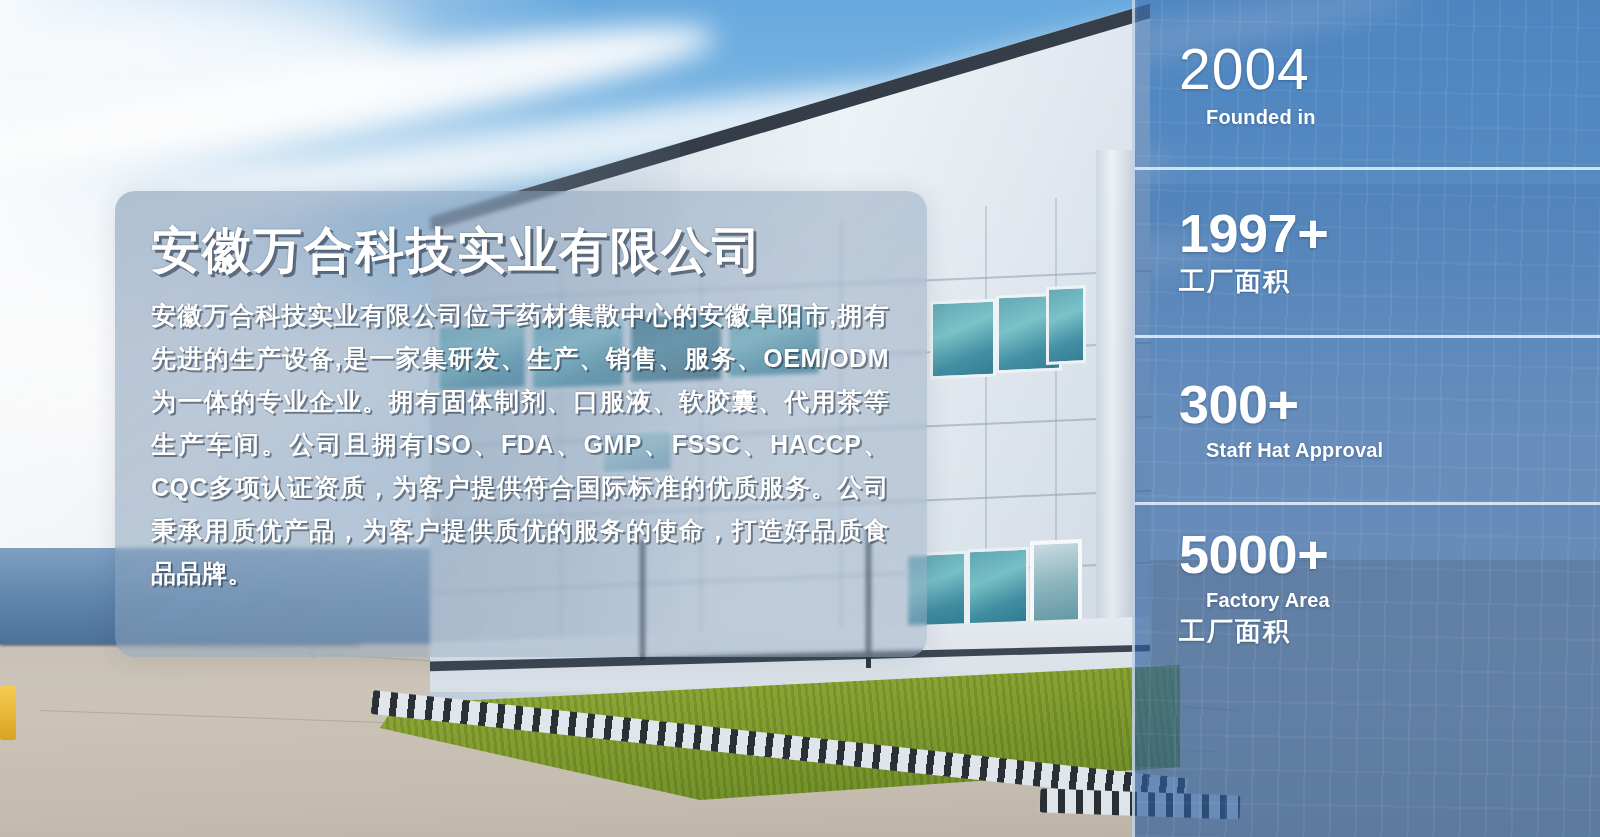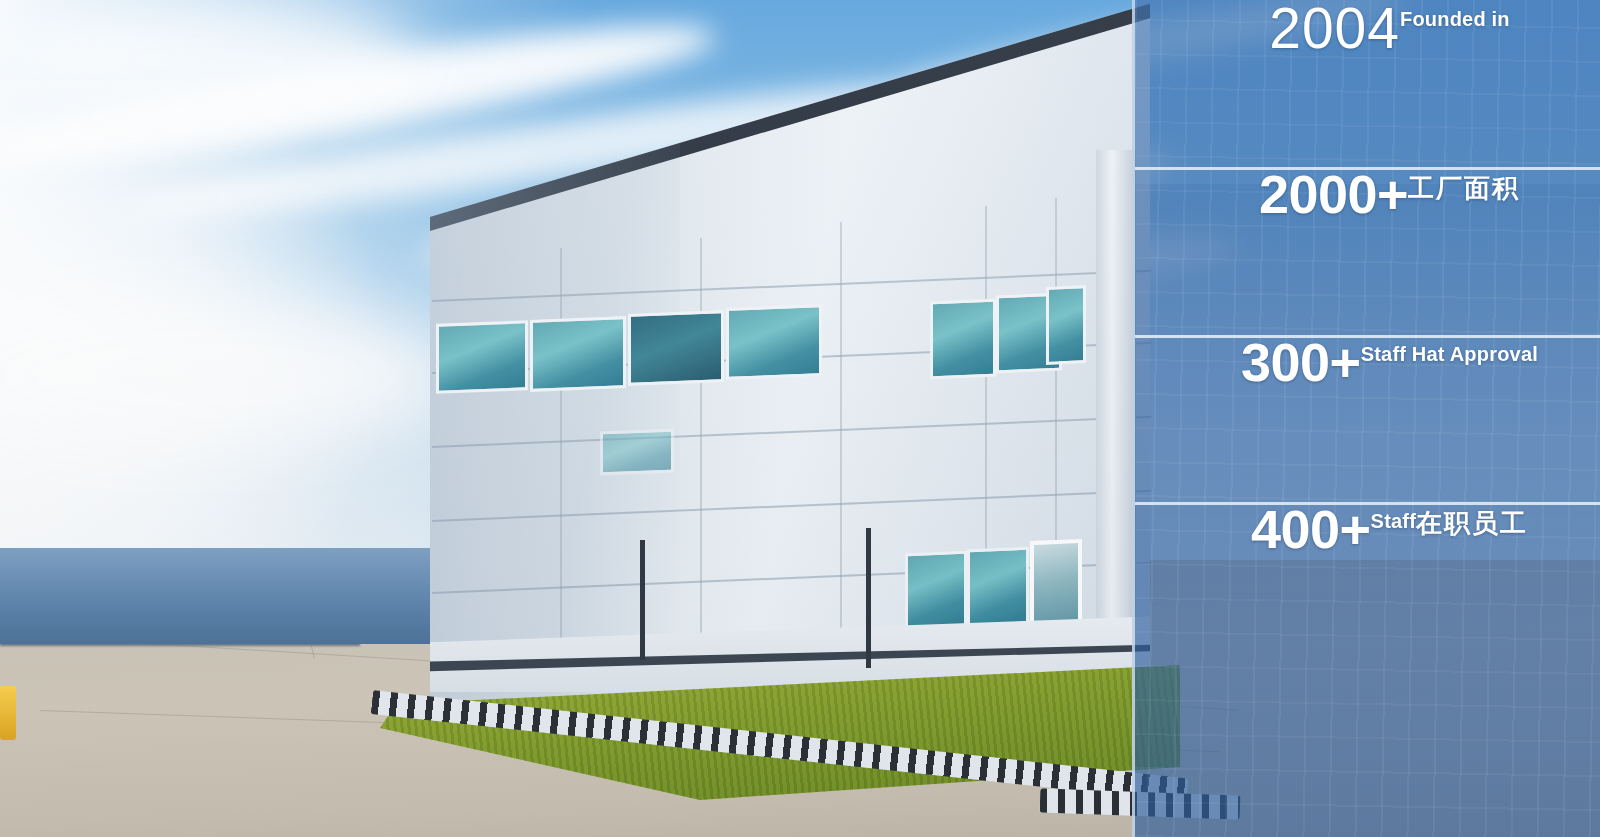--- a/index.html
+++ b/index.html
@@ -221,38 +221,39 @@
     background:
       linear-gradient(180deg, rgba(120,170,220,.18) 0 22%, rgba(90,140,195,.10) 22% 60%, rgba(70,120,175,.15) 60% 100%),
       repeating-linear-gradient(91deg, rgba(255,255,255,.07) 0 2px, rgba(255,255,255,0) 2px 26px),
       repeating-linear-gradient(1deg, rgba(255,255,255,.05) 0 2px, rgba(255,255,255,0) 2px 34px);
     pointer-events:none;
   }
   .stat{
     position:relative;
     height:167.4px;
     padding:0 0 0 44px;
-    display:flex; flex-direction:row; justify-content:center;
+    display:flex; flex-direction:column; justify-content:center;
   }
   .stat + .stat:before{
     content:"";
     position:absolute; left:0; top:0; width:100%; height:3px;
     background:rgba(232,241,249,.85);
   }
   .stat-num{
     font-size:54px; font-weight:700; color:#ffffff; line-height:1;
     letter-spacing:-.5px;
     text-shadow:0 1px 3px rgba(10,30,60,.35);
   }
   .stat-num.thin{ font-weight:400; font-size:57px; letter-spacing:1px; }
   .stat-en{
     margin-top:9px;
     font-size:20px; font-weight:700; color:#ffffff; line-height:1;
     letter-spacing:.2px;
     text-shadow:0 1px 3px rgba(10,30,60,.35);
+    margin-left:27px;
   }
   .stat-cn{
     margin-top:8px;
     font-size:26px; font-weight:700; color:#ffffff; line-height:1.05;
     letter-spacing:2px;
     text-shadow:0 1px 3px rgba(10,30,60,.35);
   }
 </style>
 </head>
 <body>
@@ -334,40 +335,44 @@
     <div class="grass">
       <div class="grass-tex"></div>
     </div>
     <div class="curb"></div>
     <div class="curb2"></div>
     <div class="yellow-pole"></div>
 
     <div class="photo-tint"></div>
   </div>
 
+  <div class="textpanel">
+    <h1 class="company-title">安徽万合科技实业有限公司</h1>
+    <p class="company-desc">安徽万合科技实业有限公司位于药材集散中心的安徽阜阳市,拥有先进的生产设备,是一家集研发、生产、销售、服务、OEM/ODM为一体的专业企业。拥有固体制剂、口服液、软胶囊、代用茶等生产车间。公司且拥有ISO、FDA、GMP、FSSC、HACCP、CQC多项认证资质，为客户提供符合国际标准的优质服务。公司秉承用质优产品，为客户提供质优的服务的使命，打造好品质食品品牌。</p>
+  </div>
 
   <div class="statspanel">
 
     <div class="stat">
       <div class="stat-num thin">2004</div>
       <div class="stat-en">Founded in</div>
     </div>
 
     <div class="stat">
-      <div class="stat-num">2000+</div>
+      <div class="stat-num">1997+</div>
       <div class="stat-cn">工厂面积</div>
     </div>
 
     <div class="stat">
       <div class="stat-num">300+</div>
       <div class="stat-en">Staff Hat Approval</div>
     </div>
 
-
     <div class="stat">
-      <div class="stat-num">400+</div>
-      <div class="stat-en">Staff</div>
-      <div class="stat-cn">在职员工</div>
-    </div>
+      <div class="stat-num">5000+</div>
+      <div class="stat-en">Factory Area</div>
+      <div class="stat-cn">工厂面积</div>
+    </div>
+
 
   </div>
 
 </div>
 
 </body></html>

